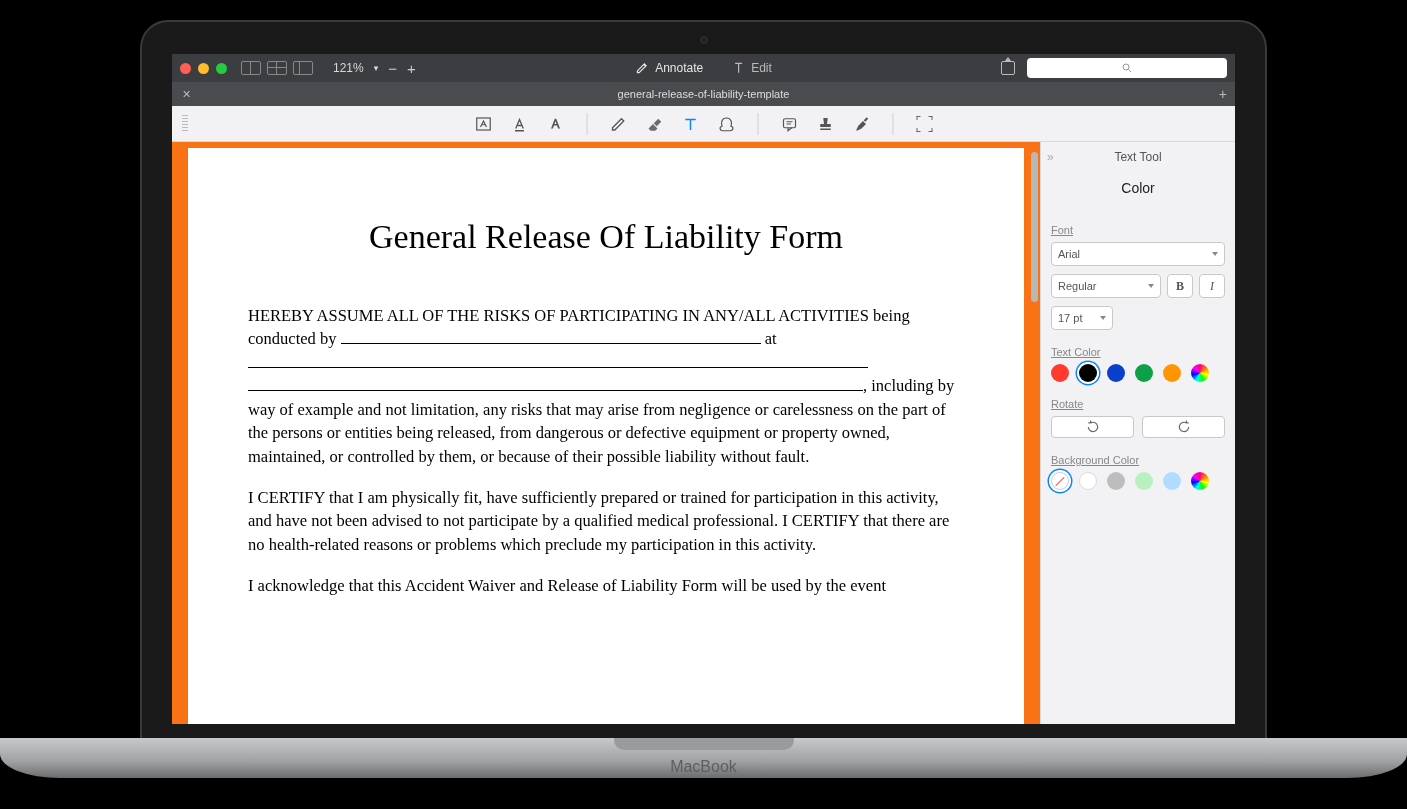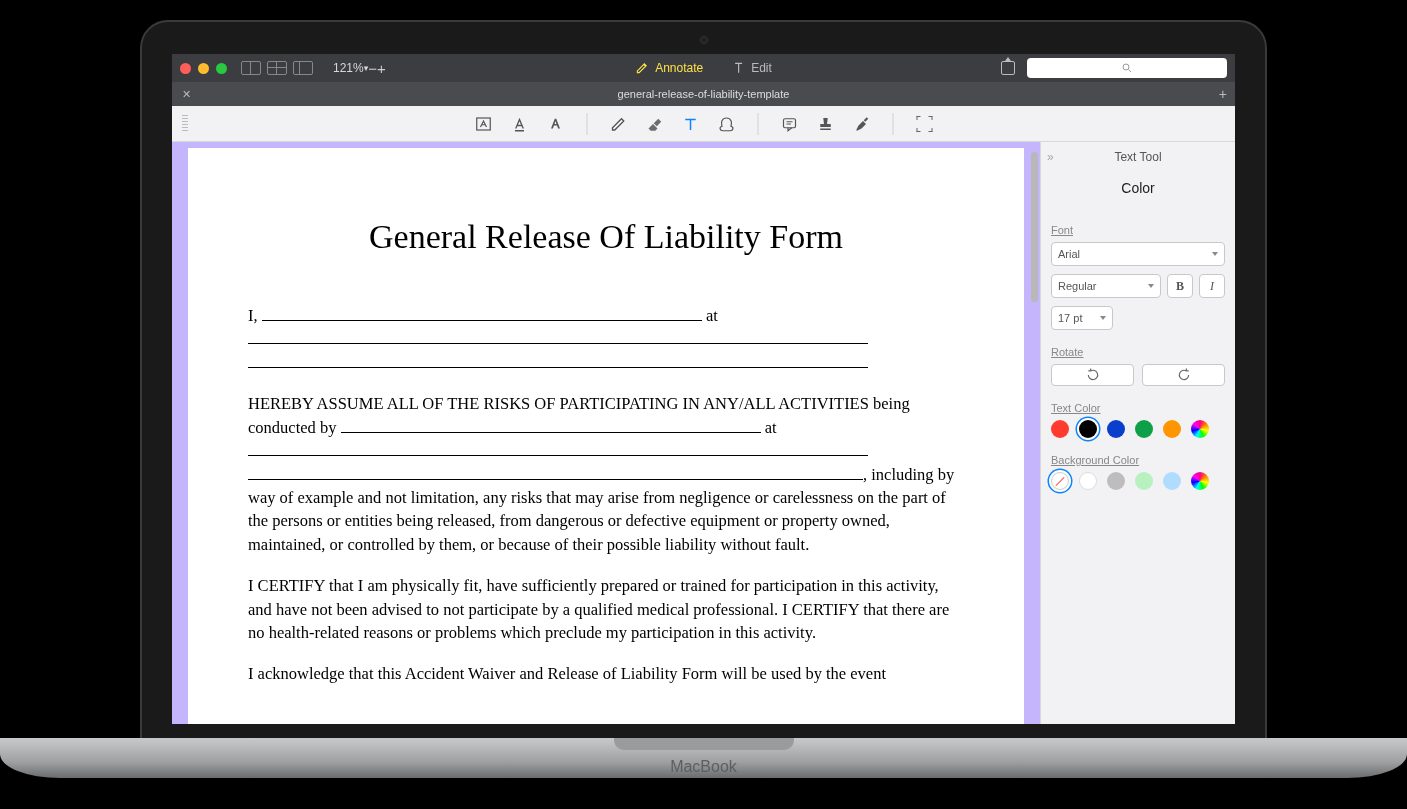--- a/index.html
+++ b/index.html
@@ -80,26 +80,26 @@
     font-size:12px;
     position:relative;
   }
   .traffic { display:flex; gap:7px; margin-right:14px; }
   .dot { width:11px;height:11px;border-radius:50%; }
   .dot.red{background:#ff5f57;} .dot.yellow{background:#febc2e;} .dot.green{background:#28c840;}
   .view-btns { display:flex; gap:6px; margin-right:20px;}
   .view-btn { width:20px;height:14px;border:1px solid #888;border-radius:2px; display:flex;}
   .view-btn .half{width:50%;height:100%;}
   .view-btn .half:first-child{border-right:1px solid #888;}
-  .zoom-group{display:flex;align-items:center;gap:0;font-size:12px;}
+  .zoom-group{display:flex;align-items:center;gap:10px;font-size:12px;}
   .zoom-chevron{font-size:9px;}
   .zoom-pm{font-size:15px;color:#ccc;cursor:pointer;}
   .center-tools{position:absolute;left:50%;transform:translateX(-50%);display:flex;gap:28px;align-items:center;}
   .center-btn{display:flex;align-items:center;gap:6px;color:#bbb;font-size:12px;}
-  .center-btn.active{color:#fde047;}
+  .center-btn.active{color:#e5e5e5;}
   .center-btn svg{width:14px;height:14px;}
   .right-tools{margin-left:auto;display:flex;align-items:center;gap:12px;}
   .share-icon{width:14px;height:14px;border:1px solid #bbb;border-radius:2px;position:relative;}
   .share-icon::after{content:"";position:absolute;left:50%;top:-5px;transform:translateX(-50%);border-left:3px solid transparent;border-right:3px solid transparent;border-bottom:4px solid #bbb;}
   .search-box{width:200px;height:20px;background:#fff;border-radius:4px;display:flex;align-items:center;justify-content:center;color:#999;}
   .tab-bar{height:24px;background:#4a4b4e;display:flex;align-items:center;color:#ddd;font-size:11px;position:relative;}
   .tab-close{position:absolute;left:10px;color:#bbb;cursor:pointer;}
   .tab-title{position:absolute;left:50%;transform:translateX(-50%);}
   .tab-add{position:absolute;right:8px;color:#bbb;font-size:14px;}
   
@@ -113,21 +113,21 @@
   .tool-icon.active{color:#0a84ff;}
   .tool-icon svg{width:100%;height:100%;}
   .crop-icon{position:relative;width:16px;height:16px;}
   .crop-icon span{position:absolute;width:4px;height:4px;border:1px solid #666;}
   .crop-icon span:nth-child(1){top:0;left:0;border-right:none;border-bottom:none;}
   .crop-icon span:nth-child(2){top:0;right:0;border-left:none;border-bottom:none;}
   .crop-icon span:nth-child(3){bottom:0;left:0;border-right:none;border-top:none;}
   .crop-icon span:nth-child(4){bottom:0;right:0;border-left:none;border-top:none;}
   
   .main-area{display:flex;height:calc(100% - 88px);}
-  .doc-viewport{flex:1;background:#c4b5fd;overflow:auto;position:relative;padding:6px;}
+  .doc-viewport{flex:1;background:#f97316;overflow:auto;position:relative;padding:6px;}
   .doc-paper{background:#fff;margin:0 auto;width:calc(100% - 20px);padding:70px 60px 40px 60px;min-height:900px;}
   .scroll-thumb{position:absolute;right:2px;top:10px;width:7px;height:150px;background:#b8b8b8;border-radius:4px;}
   .doc-title{font-family: "Times New Roman", serif;font-size:34px;font-weight:400;text-align:center;margin-bottom:48px;}
   .doc-body{font-family:"Times New Roman",serif;font-size:16.5px;line-height:1.42;color:#000;}
   .doc-body p{margin-bottom:18px;}
   .blank{display:inline-block;border-bottom:1px solid #000;height:1em;vertical-align:baseline;}
   
   .inspector{width:195px;background:#f2f2f4;border-left:1px solid #d8d8d8;padding:8px 10px 10px 10px;font-size:12px;color:#555;position:relative;}
   .inspector .collapse{position:absolute;left:6px;top:8px;color:#aaa;font-size:12px;}
   .ins-title{text-align:center;font-size:12px;color:#555;margin-bottom:16px;}
@@ -294,25 +294,20 @@
       </div>
     </div>
 
     <div class="main-area">
       <div class="doc-viewport">
         <div class="scroll-thumb"></div>
         <div class="doc-paper">
           <div class="doc-title">General Release Of Liability Form</div>
           <div class="doc-body">
             <p>
-              <span>I, </span><span class="blank" style="width:440px;"></span><span> at </span><br>
-              <span class="blank" style="width:620px;"></span><br>
-              <span class="blank" style="width:620px;"></span>
-            </p>
-            <p>
               <span>HEREBY ASSUME ALL OF THE RISKS OF PARTICIPATING IN ANY/ALL ACTIVITIES being conducted by </span><span class="blank" style="width:420px;"></span><span> at </span><br>
               <span class="blank" style="width:620px;"></span><br>
               <span class="blank" style="width:615px;"></span><span>, including by way of example and not limitation, any risks that may arise from negligence or carelessness on the part of the persons or entities being released, from dangerous or defective equipment or property owned, maintained, or controlled by them, or because of their possible liability without fault.</span>
             </p>
             <p>I CERTIFY that I am physically fit, have sufficiently prepared or trained for participation in this activity, and have not been advised to not participate by a qualified medical professional. I CERTIFY that there are no health-related reasons or problems which preclude my participation in this activity.</p>
             <p>I acknowledge that this Accident Waiver and Release of Liability Form will be used by the event</p>
           </div>
         </div>
       </div>
 
@@ -328,52 +323,52 @@
             </div>
           <div class="row">
             <div class="select-box" style="flex:1;margin-bottom:0;">
                 <span>Regular</span>
               </div>
             <div class="bi-btn bold">B</div>
             <div class="bi-btn italic">I</div>
           </div>
           <div class="select-box size-box">
               <span>17 pt</span>
+            </div>
+        </div>
+
+        <div class="section">
+          <div class="ins-label">Text Color</div>
+          <div class="swatches" id="text-color-swatches">
+              <div class="swatch" style="background: rgb(255, 59, 48);"></div>
+              <div class="swatch selected" style="background: rgb(0, 0, 0);"></div>
+              <div class="swatch" style="background: rgb(10, 63, 204);"></div>
+              <div class="swatch" style="background: rgb(13, 160, 72);"></div>
+              <div class="swatch" style="background: rgb(255, 149, 0);"></div>
+              <div class="swatch rainbow"></div>
             </div>
         </div>
 
         <div class="section">
           <div class="ins-label">Rotate</div>
           <div class="rotate-row">
             <div class="rotate-btn">
                 <svg width="14" height="14" viewBox="0 0 24 24" fill="none" stroke="currentColor" stroke-width="2">
                   <path d="M4 12 A8 8 0 1 0 8 5 M8 5 L4 5 M8 5 L8 1"></path>
                 </svg>
               </div>
             <div class="rotate-btn">
                 <svg width="14" height="14" viewBox="0 0 24 24" fill="none" stroke="currentColor" stroke-width="2">
                   <path d="M20 12 A8 8 0 1 1 16 5 M16 5 L20 5 M16 5 L16 1"></path>
                 </svg>
               </div>
           </div>
         </div>
 
         <div class="section">
-          <div class="ins-label">Text Color</div>
-          <div class="swatches" id="text-color-swatches">
-              <div class="swatch" style="background: rgb(255, 59, 48);"></div>
-              <div class="swatch selected" style="background: rgb(0, 0, 0);"></div>
-              <div class="swatch" style="background: rgb(10, 63, 204);"></div>
-              <div class="swatch" style="background: rgb(13, 160, 72);"></div>
-              <div class="swatch" style="background: rgb(255, 149, 0);"></div>
-              <div class="swatch rainbow"></div>
-            </div>
-        </div>
-
-        <div class="section">
           <div class="ins-label">Background Color</div>
           <div class="swatches" id="bg-color-swatches">
               <div class="swatch selected none"></div>
               <div class="swatch" style="background: rgb(255, 255, 255); border: 1px solid rgb(221, 221, 221);"></div>
               <div class="swatch" style="background: rgb(189, 189, 189);"></div>
               <div class="swatch" style="background: rgb(184, 240, 192);"></div>
               <div class="swatch" style="background: rgb(176, 220, 255);"></div>
               <div class="swatch rainbow"></div>
             </div>
         </div>

